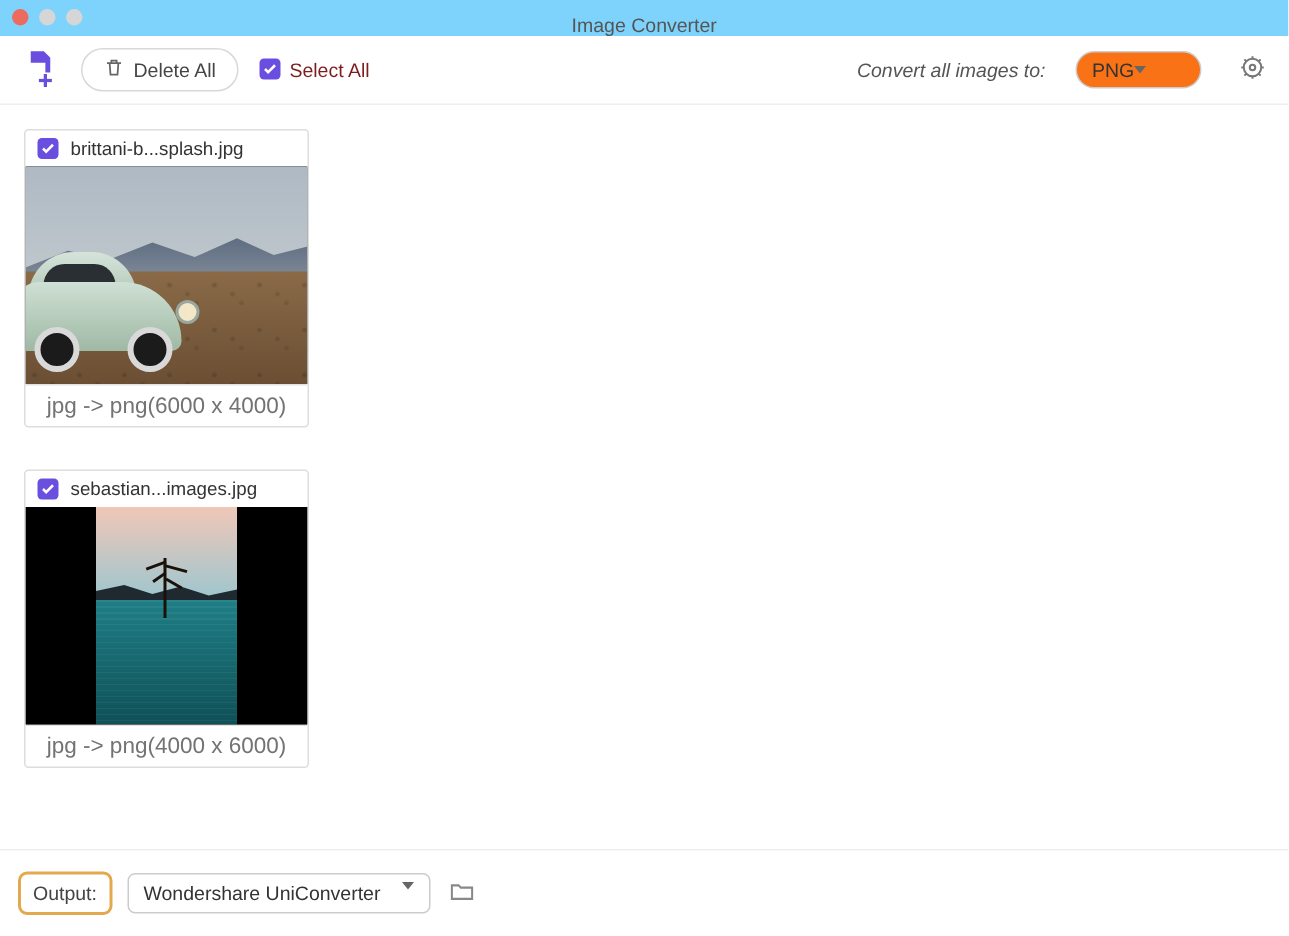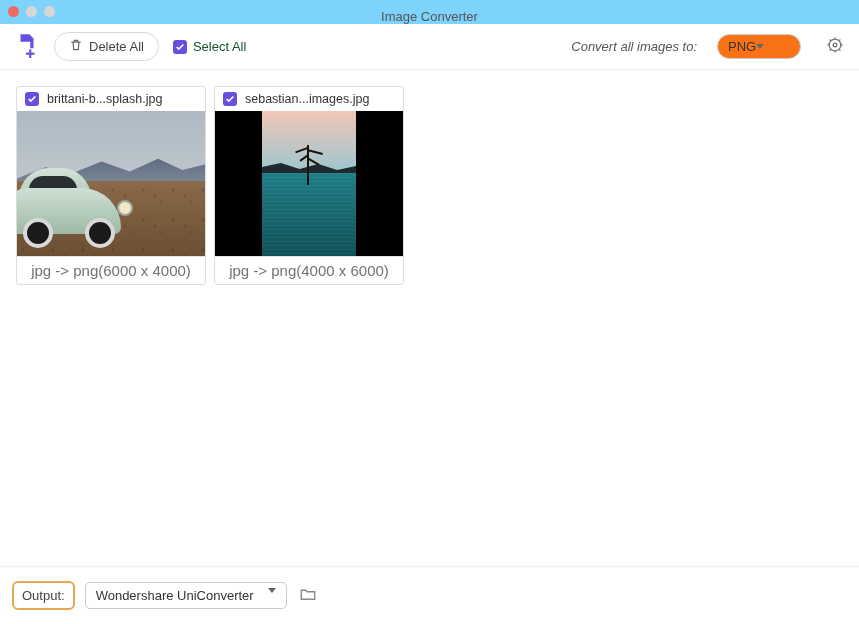--- a/index.html
+++ b/index.html
@@ -22,37 +22,37 @@
   .toolbar {
     height:46px; display:flex; align-items:center; padding:0 14px;
     border-bottom:1px solid #eee; gap:14px;
   }
   .add-icon svg { width:26px; height:26px; }
   .btn-outline {
     display:flex; align-items:center; gap:6px;
     border:1px solid #d8d8d8; border-radius:16px; padding:5px 14px;
     color:#444; cursor:pointer; background:#fff; font-size:13px;
   }
-  .check-wrap { display:flex; align-items:center; gap:6px; color:#14532d; }
+  .check-wrap { display:flex; gap:6px; color:#7f1d1d; }
   .check {
     width:14px; height:14px; border-radius:3px; background:#6a4ee0;
     display:flex; align-items:center; justify-content:center;
   }
   .check svg { width:10px; height:10px; }
   .spacer { flex:1; }
   .convlabel { color:#555; margin-right:6px;font-style:italic; }
   .select {
     border:1px solid #ccc; border-radius:14px; padding:4px 10px;
     display:flex; align-items:center; min-width:84px;
     cursor:pointer; background:#f97316;
   }
   .caret { width:0;height:0;border-left:4px solid transparent;border-right:4px solid transparent;border-top:5px solid #666;}
   .gear { margin-left:10px; cursor:pointer;}
   
-  .grid { padding:16px; display:flex; gap:8px; flex-wrap:wrap; }
+  .grid { padding:16px; display:flex; gap:28px; flex-wrap:wrap;flex-direction:column; }
   .card {
     width:190px; border:1px solid #ddd; border-radius:3px; overflow:hidden;
     background:#fff;
   }
   .card-head {
     display:flex; align-items:center; gap:8px; padding:5px 8px;
     font-size:12.5px; color:#333;
   }
   .thumb { width:188px; height:145px; background:#000; position:relative; overflow:hidden;}
   .card-foot {

